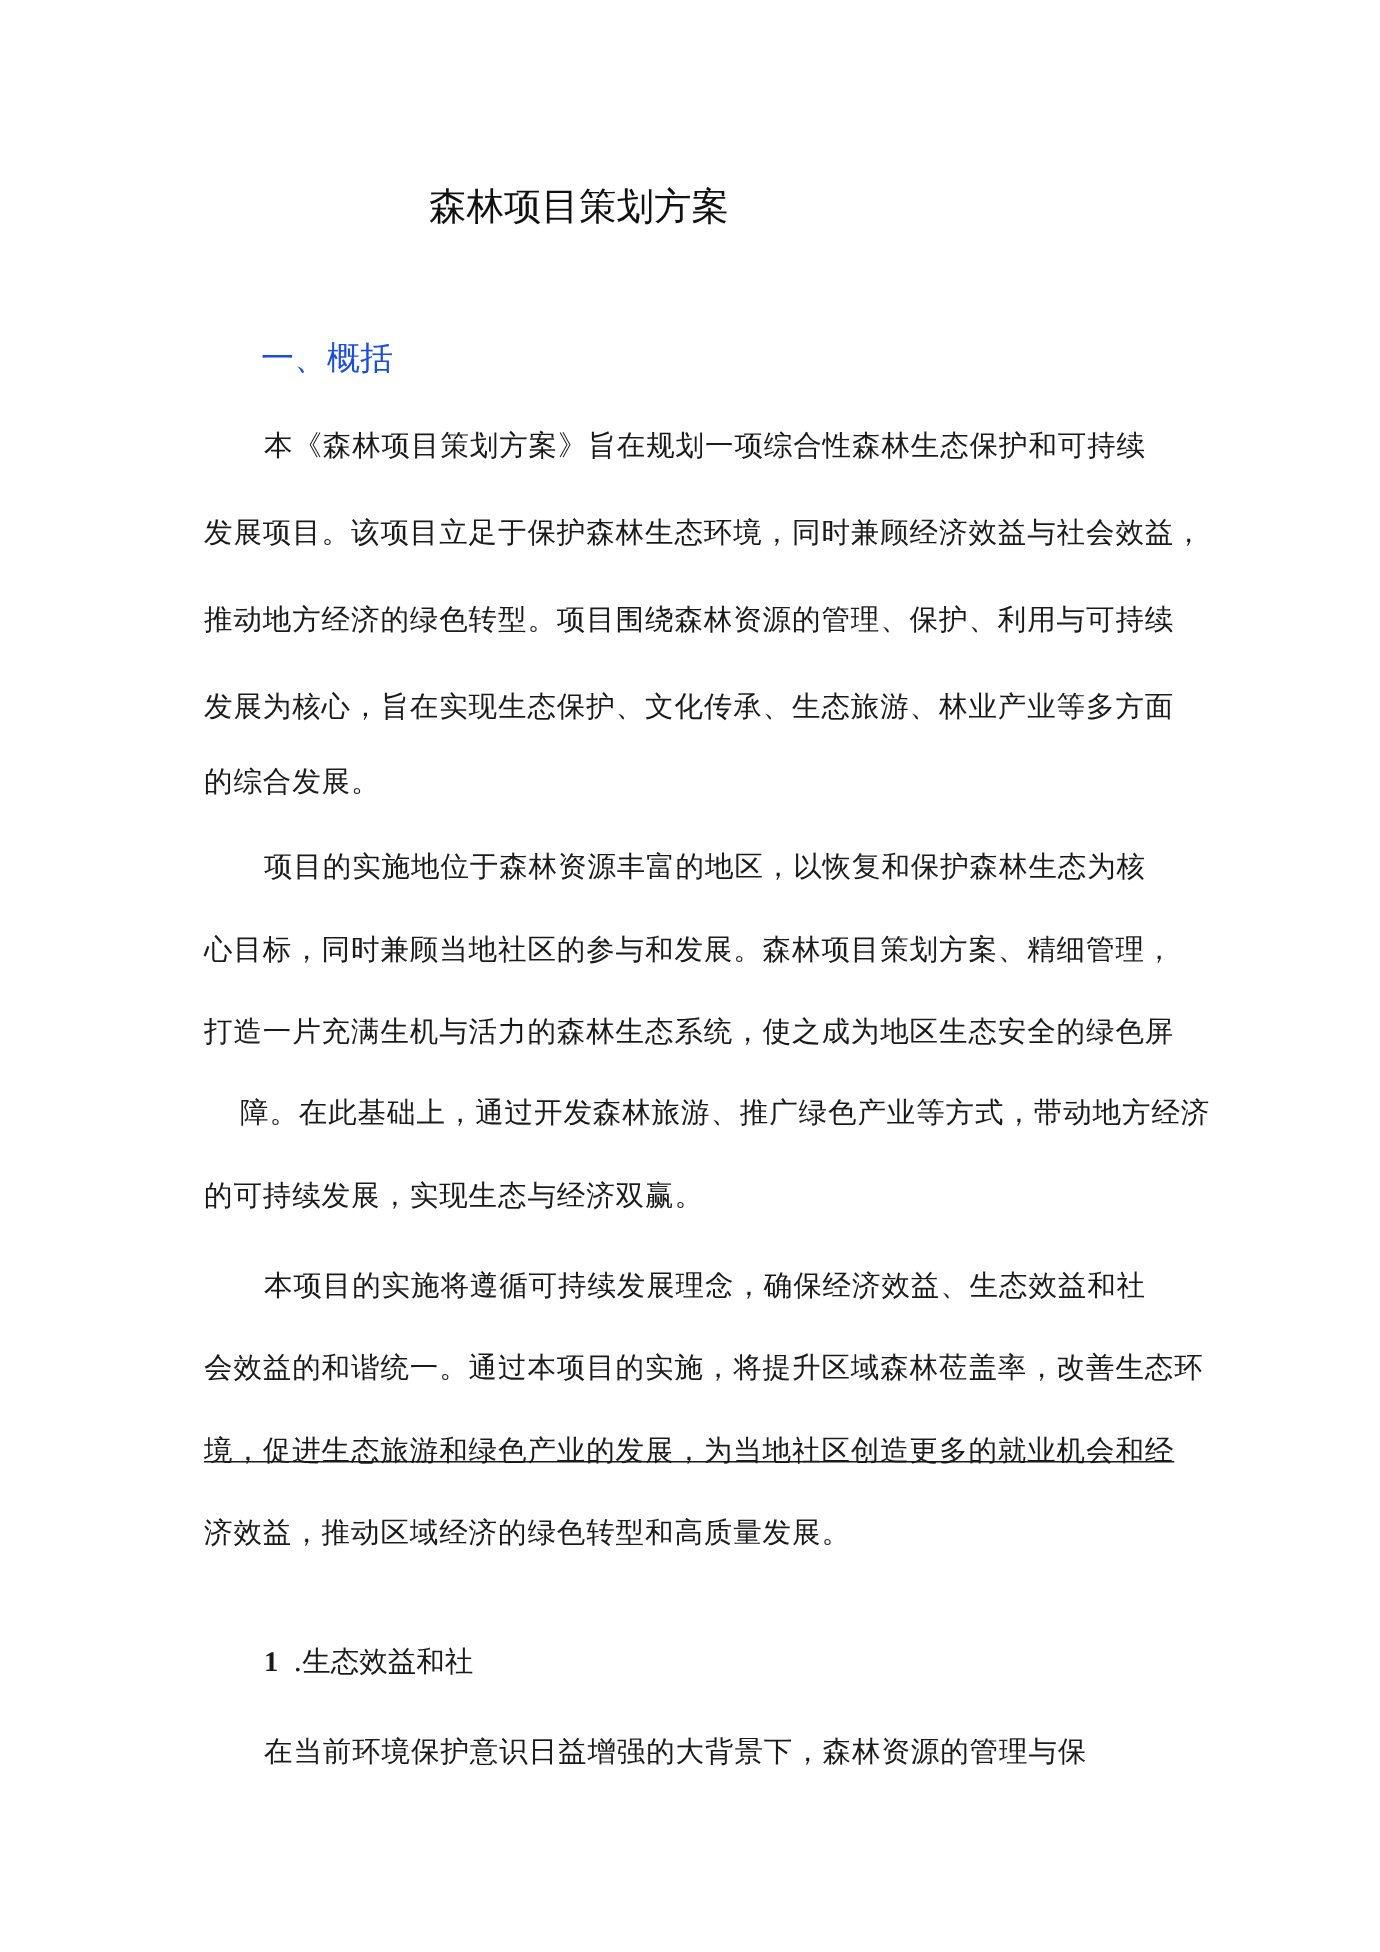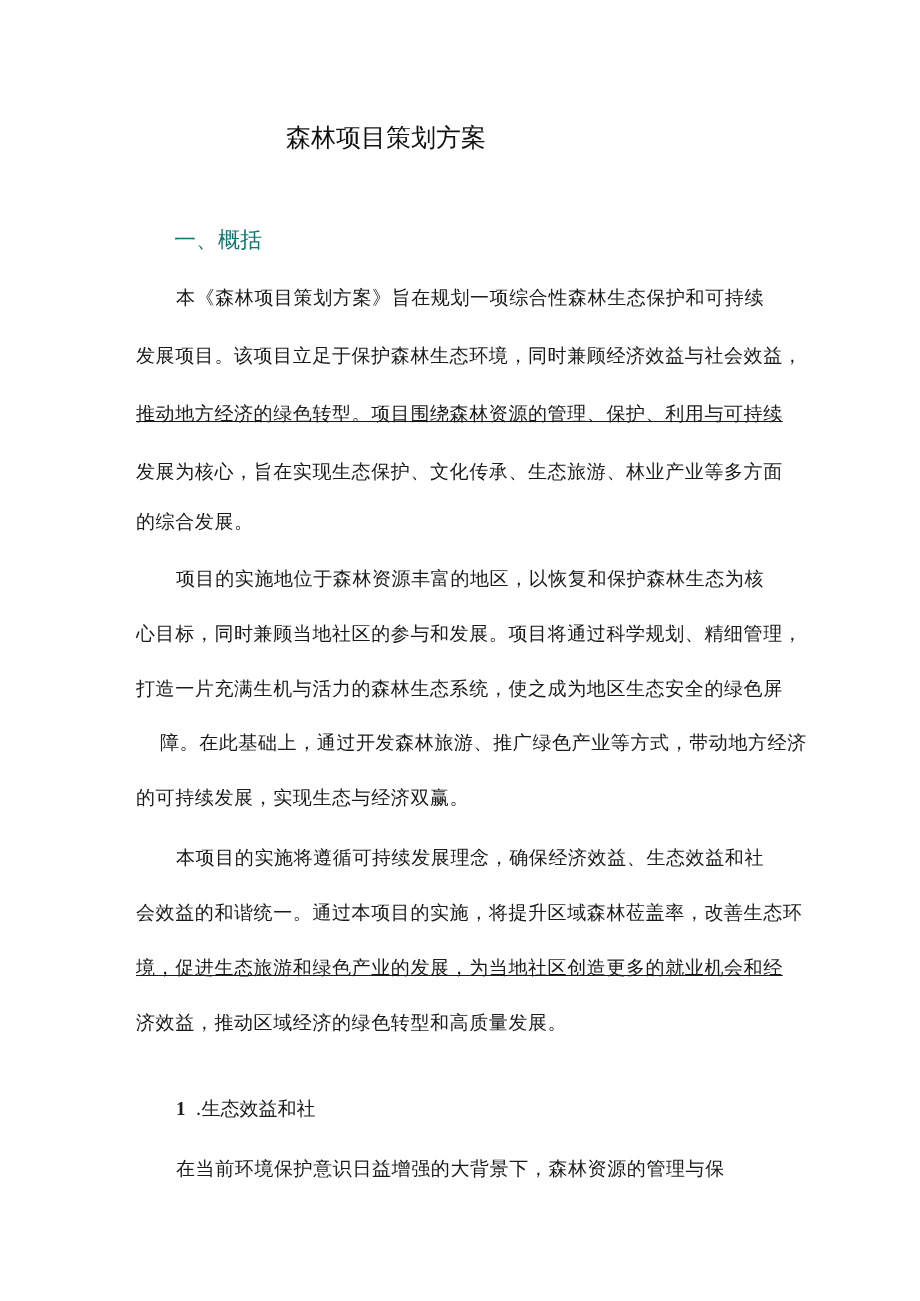--- a/index.html
+++ b/index.html
@@ -1,45 +1,45 @@
 <!DOCTYPE html>
 <html><head>
   <meta charset="utf-8">
   <style>
     html, body { margin: 0; padding: 0; background: #ffffff; }
     body { width: 920px; height: 1301px; position: relative; overflow: hidden;
            font-family: "DejaVu Serif", "Liberation Serif", serif; color: #1a1a1a; }
     .title { position: absolute; left: 0; width: 772px; top: 118px; text-align: center;
              font-family: "DejaVu Sans", "Liberation Sans", sans-serif; font-size: 25px; line-height: 40px; color: #111; }
     .h1 { position: absolute; left: 174px; top: 222px; font-family: "DejaVu Sans", "Liberation Sans", sans-serif;
-          font-size: 22px; line-height: 36px; color: #0f766e; }
+          font-size: 22px; line-height: 36px; color: #1d4ed8; }
     .line { position: absolute; left: 176px; font-size: 19px; line-height: 30px; white-space: nowrap;
             letter-spacing: 0.6px; }
     .h2 { position: absolute; left: 176px; top: 1093px; font-size: 19px; line-height: 30px; white-space: nowrap; }
     .h2 .num { font-weight: bold; font-family: "Liberation Serif", serif; margin-right: 10px; }
   </style>
 </head>
 <body>
 
 <div>
   <div class="title">森林项目策划方案</div>
 
   <div class="h1">一、概括</div>
 
   <div>
     <div class="line" style="top:282px; left:176px;">本《森林项目策划方案》旨在规划一项综合性森林生态保护和可持续</div>
     <div class="line" style="top:340px; left:136px;">发展项目。该项目立足于保护森林生态环境，同时兼顾经济效益与社会效益，</div>
-    <div class="line" style="top:398px; left:136px;text-decoration:underline;">推动地方经济的绿色转型。项目围绕森林资源的管理、保护、利用与可持续</div>
+    <div class="line" style="top:398px; left:136px;">推动地方经济的绿色转型。项目围绕森林资源的管理、保护、利用与可持续</div>
     <div class="line" style="top:456px; left:136px;">发展为核心，旨在实现生态保护、文化传承、生态旅游、林业产业等多方面</div>
     <div class="line" style="top:506px; left:136px;">的综合发展。</div>
   </div>
 
   <div>
     <div class="line" style="top:563px; left:176px;">项目的实施地位于森林资源丰富的地区，以恢复和保护森林生态为核</div>
-    <div class="line" style="top:618px; left:136px;">心目标，同时兼顾当地社区的参与和发展。项目将通过科学规划、精细管理，</div>
+    <div class="line" style="top:618px; left:136px;">心目标，同时兼顾当地社区的参与和发展。森林项目策划方案、精细管理，</div>
     <div class="line" style="top:673px; left:136px;">打造一片充满生机与活力的森林生态系统，使之成为地区生态安全的绿色屏</div>
     <div class="line" style="top:727px; left:136px;margin-left:24px;">障。在此基础上，通过开发森林旅游、推广绿色产业等方式，带动地方经济</div>
     <div class="line" style="top:782px; left:136px;">的可持续发展，实现生态与经济双赢。</div>
   </div>
 
   <div>
     <div class="line" style="top:842px; left:176px;">本项目的实施将遵循可持续发展理念，确保经济效益、生态效益和社</div>
     <div class="line" style="top:897px; left:136px;">会效益的和谐统一。通过本项目的实施，将提升区域森林莅盖率，改善生态环</div>
     <div class="line" style="top:952px; left:136px;text-decoration:underline;">境，促进生态旅游和绿色产业的发展，为当地社区创造更多的就业机会和经</div>
     <div class="line" style="top:1007px; left:136px;">济效益，推动区域经济的绿色转型和高质量发展。</div>

